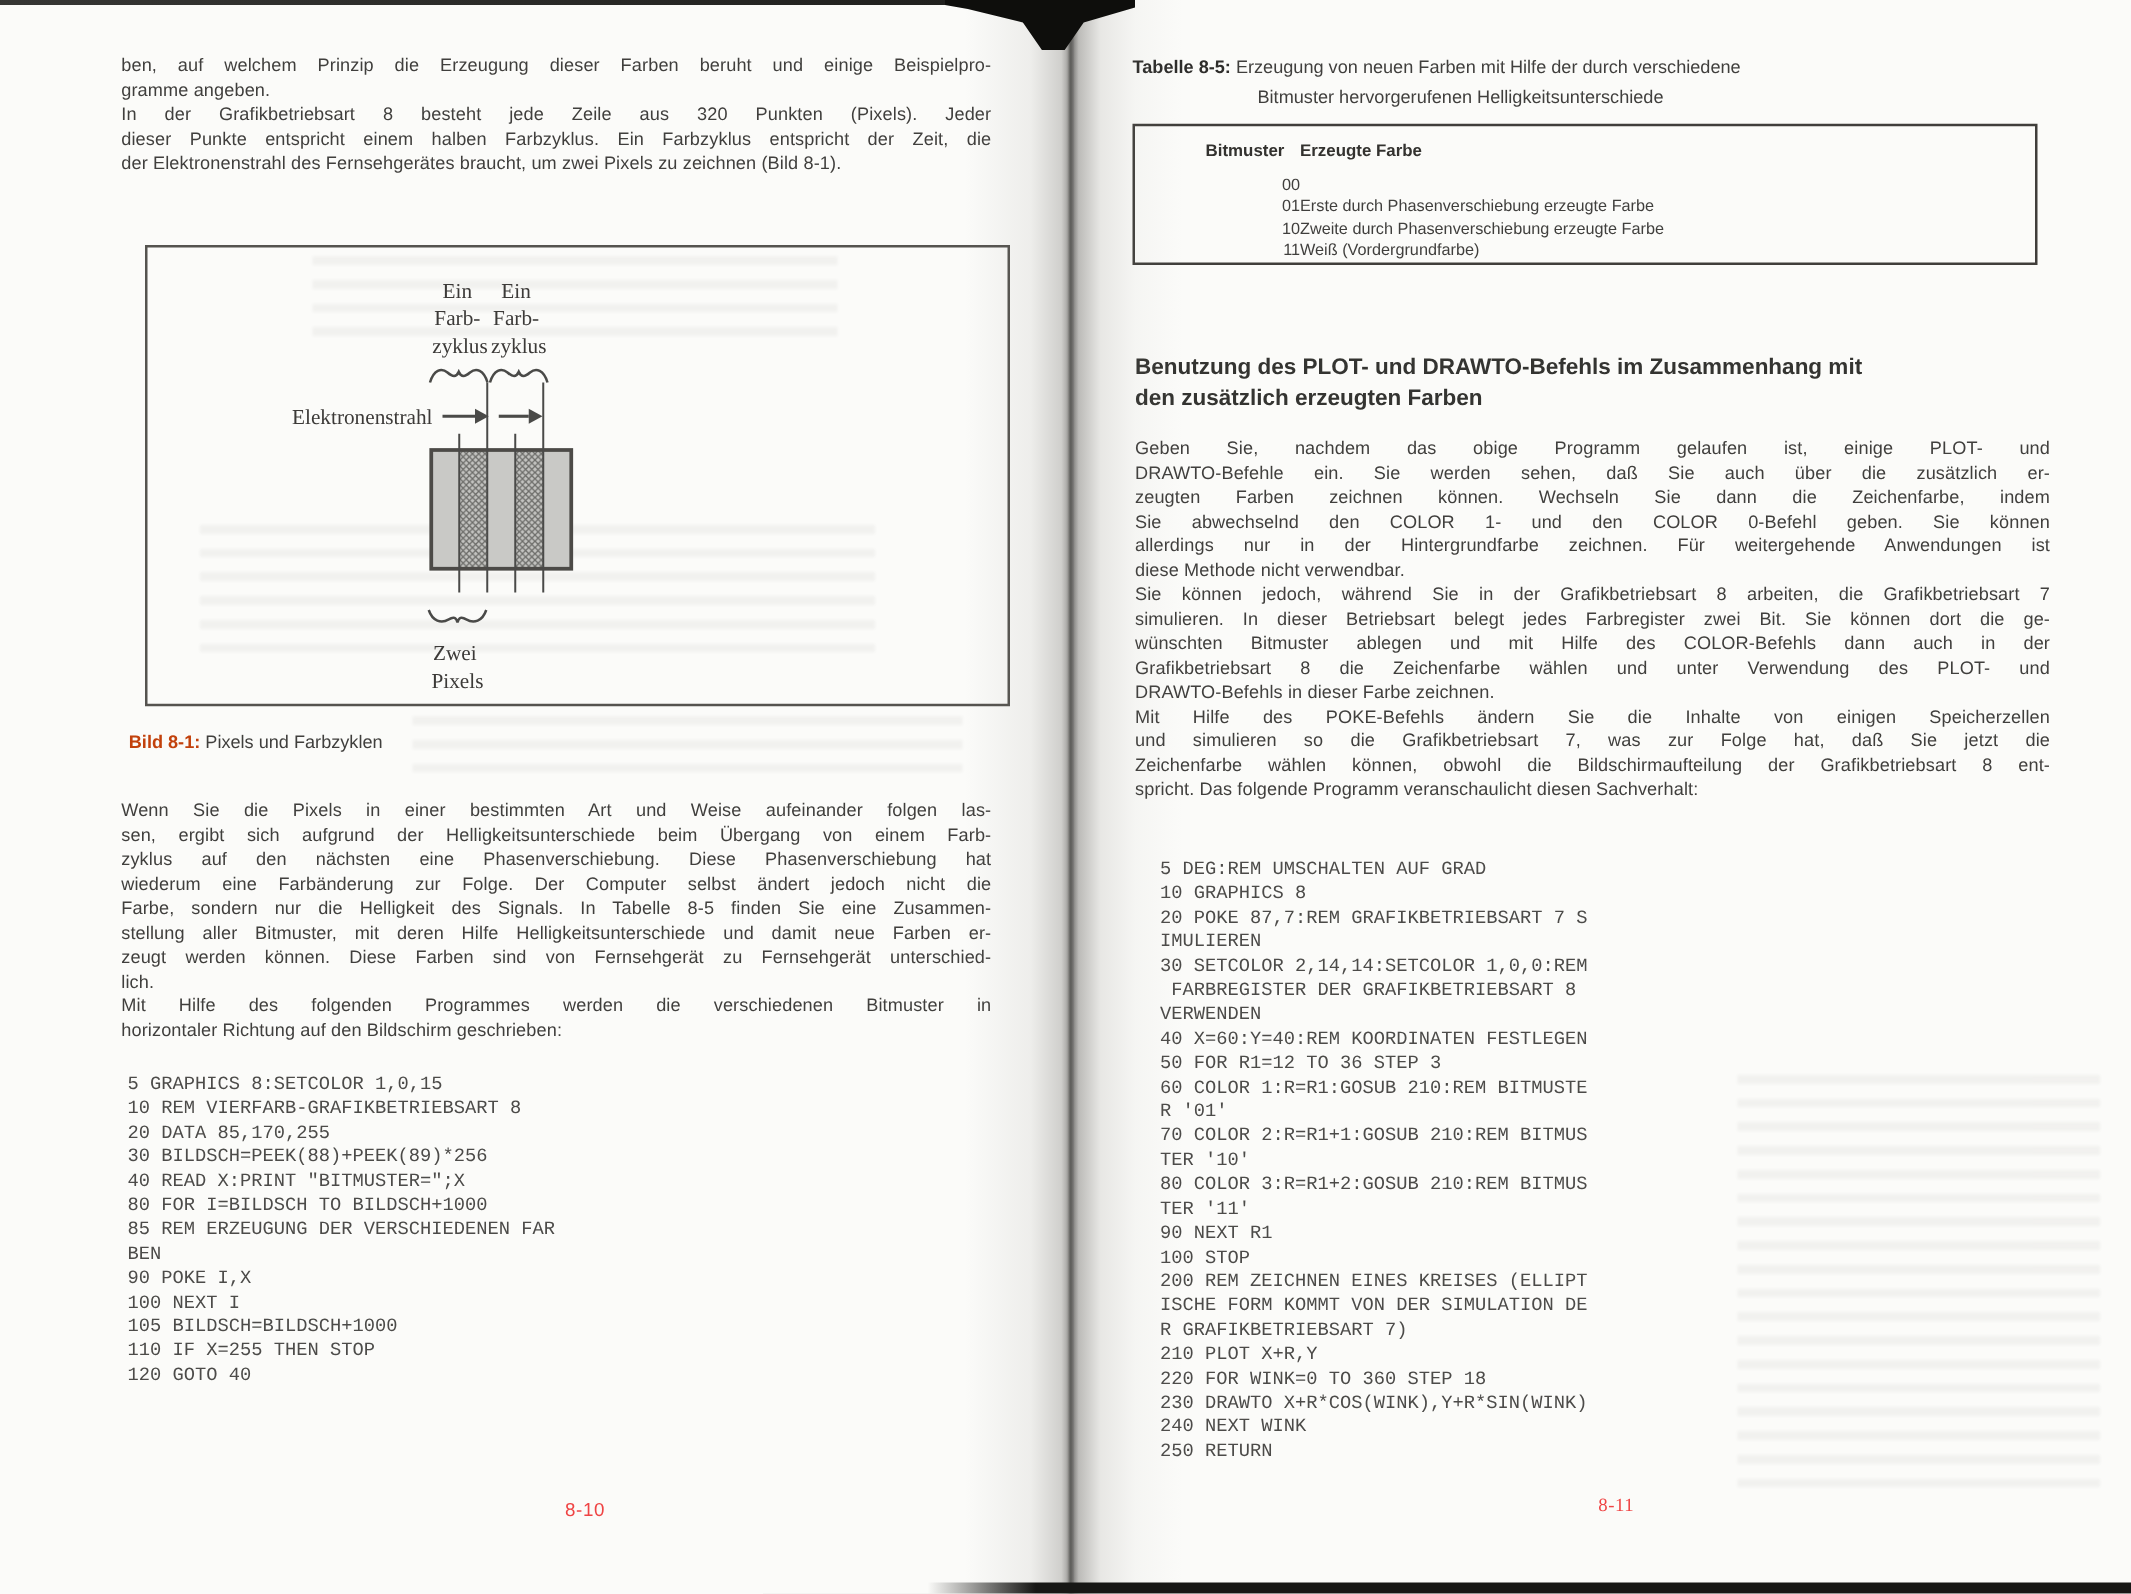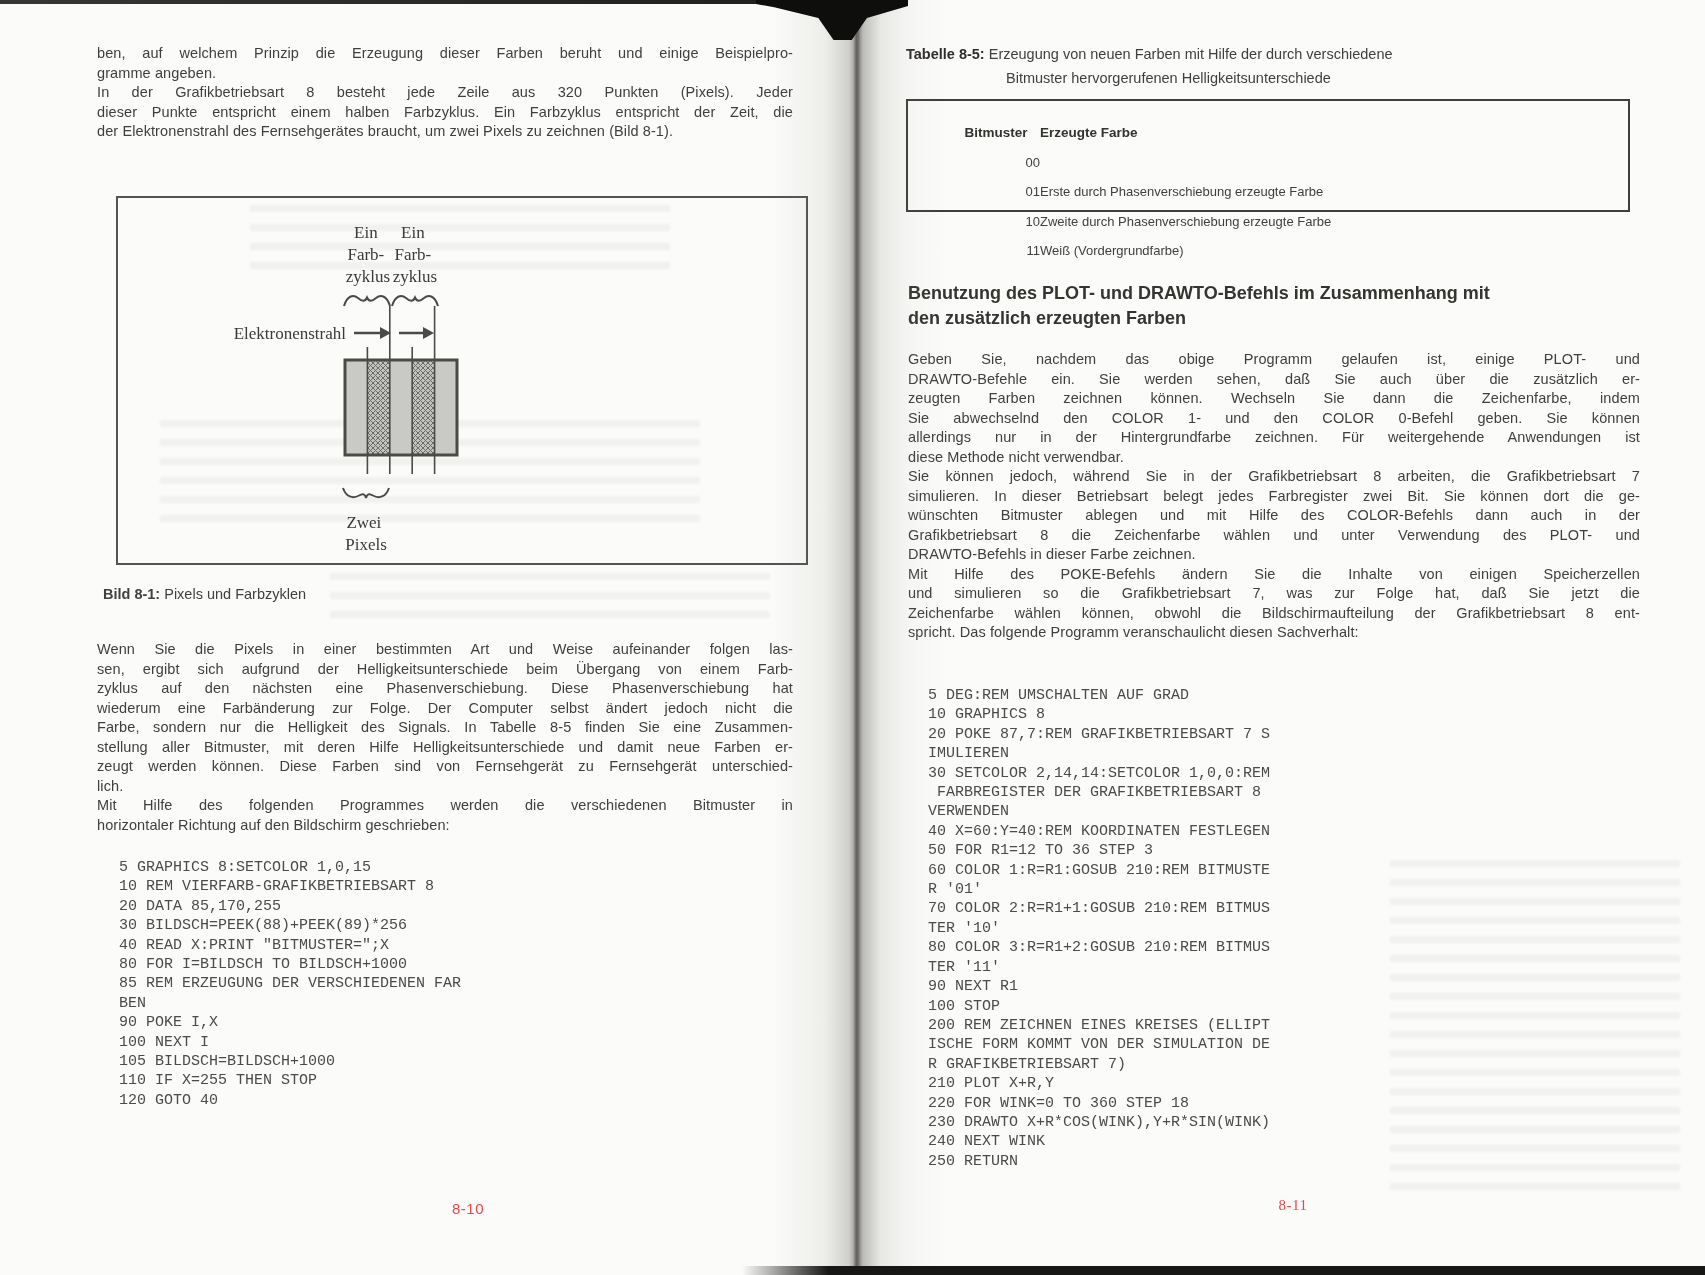--- a/index.html
+++ b/index.html
@@ -11,30 +11,30 @@
   }
   
   .abs{position:absolute;}
   .bodytext{font-size:14.5px;line-height:19.5px;letter-spacing:.1px;z-index:2;}
   .jl{text-align:justify;text-align-last:justify;}
   .jl.last{text-align-last:left;}
   .code{font-family:"Liberation Mono","DejaVu Sans Mono",monospace;
         font-size:15px;line-height:19.4px;color:#4c4b49;z-index:2;}
   .code .ln{white-space:pre;}
   .caption{font-size:14.5px;z-index:2;}
-  .caption b{color:#404040;}
+  .caption b{color:#c2410c;}
   .pagenum{font-size:15px;color:#ef4444;text-align:center;z-index:2;letter-spacing:.5px;}
   
   .figbox{border:2px solid #55534f;background:transparent;z-index:2;}
   .figbox svg{display:block;}
   .figtext{font-family:"Liberation Serif",serif;fill:#3c3a38;}
   
   .tablebox{border:2px solid #403e3b;box-sizing:border-box;z-index:2;
             padding:11px 18px 8px 44px;font-size:13px;line-height:17.5px;}
-  .thead,.trow{display:grid;grid-template-columns:88px 1fr;margin-top:12px;}
+  .thead,.trow{display:grid;grid-template-columns:88px 1fr;}
   .thead{font-weight:bold;font-size:13.5px;color:#33322f;margin-bottom:9px;}
   .thead .tc1{text-align:center;}
   .trow .tc1{text-align:right;}
   .tc2{padding-left:0;}
   .tcaption{font-size:14.5px;line-height:24px;z-index:2;}
   .tcaption .lbl{font-weight:bold;color:#2e2d2b;}
   .tcaption .l2{margin-left:100px;}
   .heading{font-size:18px;line-height:24.5px;font-weight:bold;color:#343431;z-index:2;}
   
   .ghost{position:absolute;z-index:1;opacity:.055;filter:blur(1.2px);pointer-events:none;
@@ -140,21 +140,21 @@
         <div class="jl">zyklus auf den nächsten eine Phasenverschiebung. Diese Phasenverschiebung hat</div>
         <div class="jl">wiederum eine Farbänderung zur Folge. Der Computer selbst ändert jedoch nicht die</div>
         <div class="jl">Farbe, sondern nur die Helligkeit des Signals. In Tabelle 8-5 finden Sie eine Zusammen-</div>
         <div class="jl">stellung aller Bitmuster, mit deren Hilfe Helligkeitsunterschiede und damit neue Farben er-</div>
         <div class="jl">zeugt werden können. Diese Farben sind von Fernsehgerät zu Fernsehgerät unterschied-</div>
         <div class="jl last">lich.</div>
         <div class="jl">Mit Hilfe des folgenden Programmes werden die verschiedenen Bitmuster in</div>
         <div class="jl last">horizontaler Richtung auf den Bildschirm geschrieben:</div>
       </div>
 
-    <div class="abs code" style="left:119px;top:858px;">
+    <div class="abs code" style="left:102px;top:858px;">
         <div class="ln">5 GRAPHICS 8:SETCOLOR 1,0,15</div>
         <div class="ln">10 REM VIERFARB-GRAFIKBETRIEBSART 8</div>
         <div class="ln">20 DATA 85,170,255</div>
         <div class="ln">30 BILDSCH=PEEK(88)+PEEK(89)*256</div>
         <div class="ln">40 READ X:PRINT "BITMUSTER=";X</div>
         <div class="ln">80 FOR I=BILDSCH TO BILDSCH+1000</div>
         <div class="ln">85 REM ERZEUGUNG DER VERSCHIEDENEN FAR</div>
         <div class="ln">BEN</div>
         <div class="ln">90 POKE I,X</div>
         <div class="ln">100 NEXT I</div>

